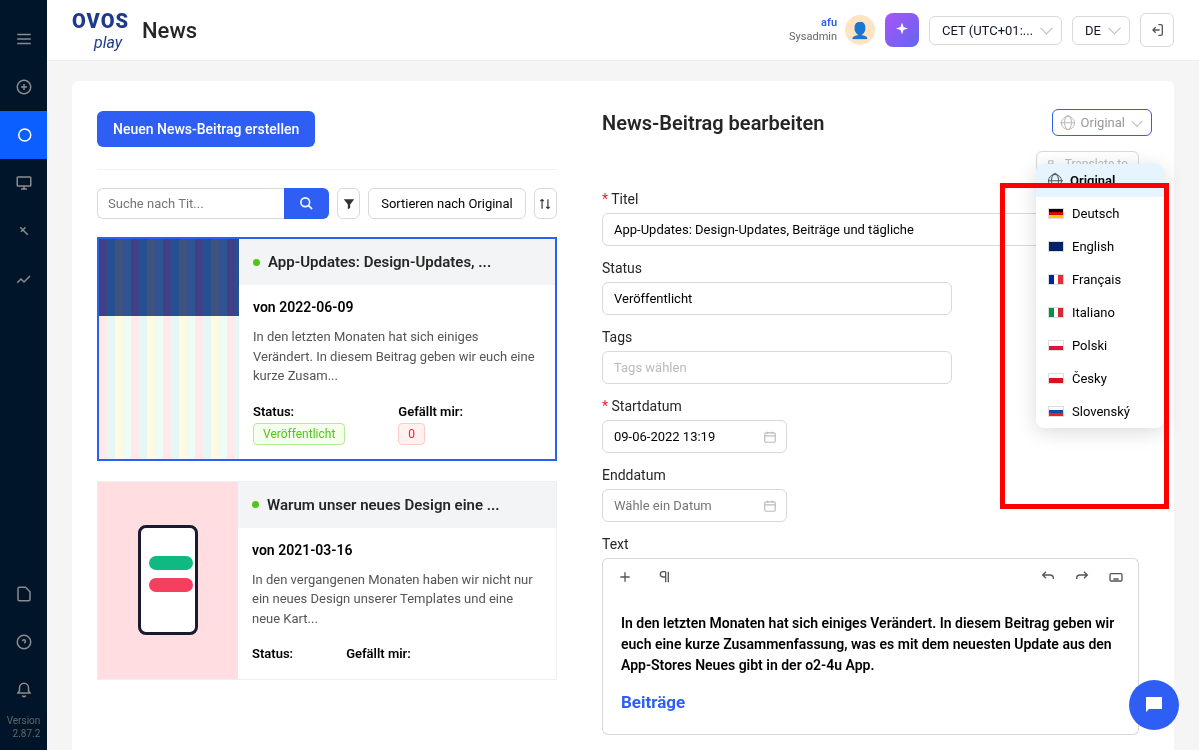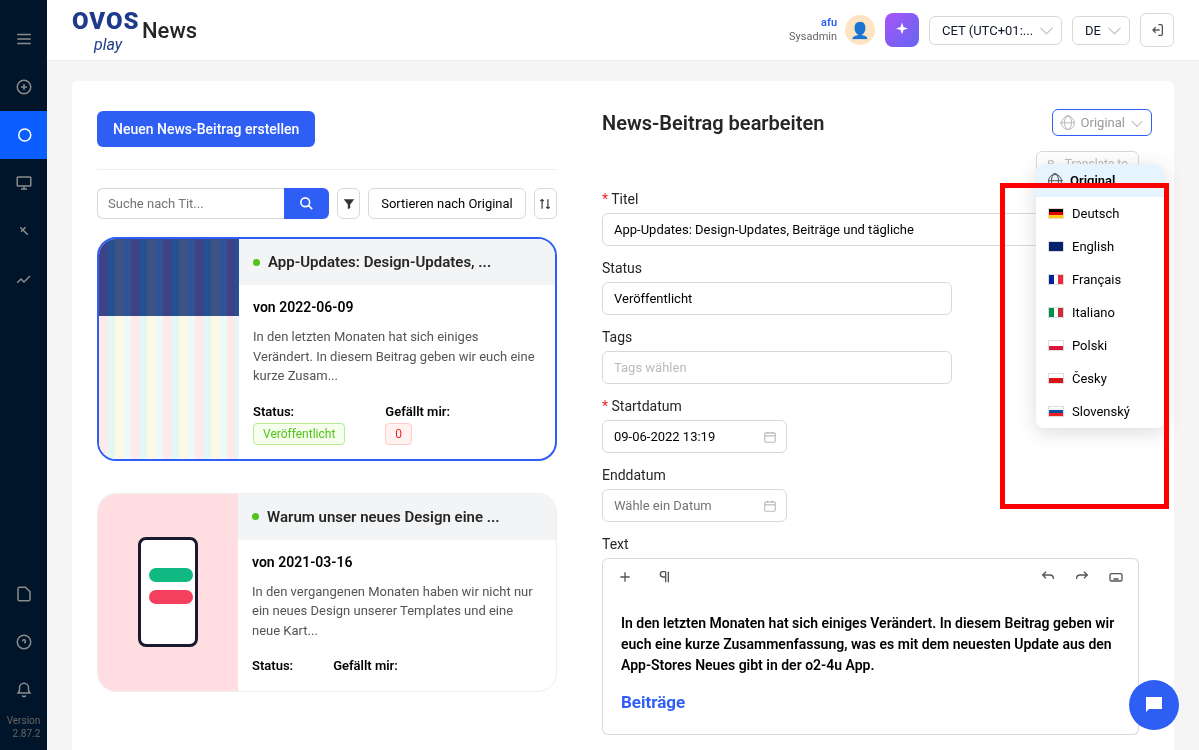--- a/index.html
+++ b/index.html
@@ -5,21 +5,21 @@
 *{box-sizing:border-box;margin:0;padding:0;font-family:-apple-system,BlinkMacSystemFont,"Segoe UI",Roboto,sans-serif}
 body{background:#f5f5f5;width:1199px;height:750px;overflow:hidden;position:relative}
 .sidebar{position:fixed;left:0;top:0;width:47px;height:100%;background:#001529;display:flex;flex-direction:column;align-items:center;padding-top:15px;z-index:100}
 .sidebar-item{width:47px;height:48px;display:flex;align-items:center;justify-content:center;color:#8c8c8c;cursor:pointer}
 .sidebar-item.active{background:#0b5eff;color:#fff}
 .sidebar-item svg{width:18px;height:18px}
 .sidebar-footer{margin-top:auto;padding-bottom:10px;color:#666;font-size:10px;text-align:right;line-height:1.3}
 .main{margin-left:47px;padding:0}
 .header{background:#fff;padding:10px 25px;display:flex;align-items:center;gap:10px;border-bottom:1px solid #eee}
 .logo{width:60px;height:40px;display:flex;flex-direction:column;align-items:flex-start;justify-content:center}
-.logo-ovos{color:#1e3a8a;font-weight:900;font-size:24px;letter-spacing:1px}
+.logo-ovos{color:#1e3a8a;font-weight:900;font-size:20px;letter-spacing:1px}
 .logo-play{color:#1e3a8a;font-size:16px;margin-left:22px;font-style:italic}
 .page-title{font-size:22px;font-weight:500;color:#262626}
 .header-right{margin-left:auto;display:flex;align-items:center;gap:10px}
 .user-block{display:flex;align-items:center;gap:8px}
 .user-text{text-align:right;font-size:11px;line-height:1.3}
 .user-name{color:#2f5ef5;font-weight:600}
 .user-role{color:#666}
 .avatar{width:30px;height:30px;border-radius:50%;background:#ffe4c4;display:flex;align-items:center;justify-content:center;font-size:16px}
 .ai-btn{width:34px;height:34px;border-radius:8px;background:linear-gradient(135deg,#a855f7,#6366f1);display:flex;align-items:center;justify-content:center;color:#fff}
 .select-box{border:1px solid #d9d9d9;border-radius:6px;padding:6px 28px 6px 12px;font-size:13px;color:#0f172a;background:#fff;position:relative;cursor:pointer}
@@ -29,36 +29,36 @@
 .left-col{width:505px;padding:30px 20px 0 25px}
 .right-col{flex:1;padding:30px 35px 0 25px;position:relative}
 .primary-btn{background:#2f5ef5;color:#fff;border:none;border-radius:6px;padding:10px 16px;font-size:14px;font-weight:500;cursor:pointer}
 .divider{height:1px;background:#f0f0f0;margin:22px 0 18px}
 .search-row{display:flex;gap:8px;margin-bottom:18px}
 .search-input{flex:1;display:flex}
 .search-input input{flex:1;border:1px solid #d9d9d9;border-right:none;border-radius:6px 0 0 6px;padding:7px 10px;font-size:13px;outline:none;min-width:0}
 .search-btn{background:#2f5ef5;border:none;border-radius:0 6px 6px 0;width:45px;color:#fff;cursor:pointer;display:flex;align-items:center;justify-content:center}
 .filter-btn,.sort-btn{border:1px solid #d9d9d9;border-radius:6px;background:#fff;width:38px;display:flex;align-items:center;justify-content:center;cursor:pointer}
 .sort-select{border:1px solid #d9d9d9;border-radius:6px;padding:7px 12px;font-size:13px;background:#fff;cursor:pointer;flex:0 0 auto}
-.card{border:1px solid #eee;border-radius:19px;display:flex;overflow:hidden;margin-bottom:32px}
+.card{border:1px solid #eee;border-radius:0;display:flex;overflow:hidden;margin-bottom:20px}
 .card.selected{border:2px solid #2f5ef5}
 .card-img{width:140px;background:linear-gradient(180deg,#1e3a8a 0%,#1e3a8a 35%,#fff 35%,#fff 100%);position:relative;flex-shrink:0}
 .card-img::before{content:"";position:absolute;inset:0;background:repeating-linear-gradient(90deg,#ff6b6b 0 8px,#4ecdc4 8px 16px,#ffd93d 16px 24px,#95e1d3 24px 32px);opacity:.15}
 .card-img2{width:140px;background:#ffdde1;display:flex;align-items:center;justify-content:center;flex-shrink:0}
 .phone-mock{width:60px;height:110px;border:3px solid #1a1a2e;border-radius:8px;background:#fff;position:relative}
 .phone-mock::before{content:"";position:absolute;top:28px;left:8px;width:44px;height:14px;background:#10b981;border-radius:7px}
 .phone-mock::after{content:"";position:absolute;top:50px;left:8px;width:44px;height:14px;background:#f43f5e;border-radius:7px}
 .card-body{flex:1;padding:0}
 .card-title-row{background:#f3f4f5;padding:14px 14px;display:flex;align-items:center;gap:8px}
 .dot{width:7px;height:7px;border-radius:50%;background:#52c41a;flex-shrink:0}
 .card-title{font-weight:600;font-size:15px;color:#262626;white-space:nowrap;overflow:hidden;text-overflow:ellipsis}
 .card-content{padding:14px}
 .card-date{font-weight:600;font-size:14px;margin-bottom:12px}
 .card-excerpt{font-size:13px;color:#555;line-height:1.5;margin-bottom:18px}
-.card-meta{display:flex;gap:40px}
+.card-meta{display:flex;gap:53px}
 .meta-label{font-weight:600;font-size:13px;margin-bottom:4px}
 .badge{display:inline-block;padding:3px 9px;border-radius:4px;font-size:12px}
 .badge-green{background:#f6ffed;border:1px solid #b7eb8f;color:#52c41a}
 .badge-red{background:#fff2f0;border:1px solid #ffccc7;color:#f5222d}
 .section-title{font-size:20px;font-weight:600;color:#262626}
 .right-header{display:flex;align-items:center;justify-content:space-between;margin-bottom:16px}
 .lang-select{border:1px solid #2f5ef5;border-radius:6px;padding:5px 26px 5px 8px;font-size:13px;color:#999;display:flex;align-items:center;gap:6px;position:relative;cursor:pointer}
 .lang-select::after{content:"";position:absolute;right:10px;top:50%;width:7px;height:7px;border-right:1.5px solid #bbb;border-bottom:1.5px solid #bbb;transform:translateY(-70%) rotate(45deg)}
 .translate-btn{border:1px solid #d9d9d9;border-radius:6px;padding:5px 10px;font-size:12px;color:#bbb;display:flex;align-items:center;gap:5px;margin-left:auto;margin-bottom:14px;width:fit-content;cursor:not-allowed}
 .dropdown{position:absolute;right:-12px;top:55px;width:128px;background:#fff;border-radius:8px;box-shadow:0 4px 20px rgba(0,0,0,.15);z-index:50;overflow:hidden}

